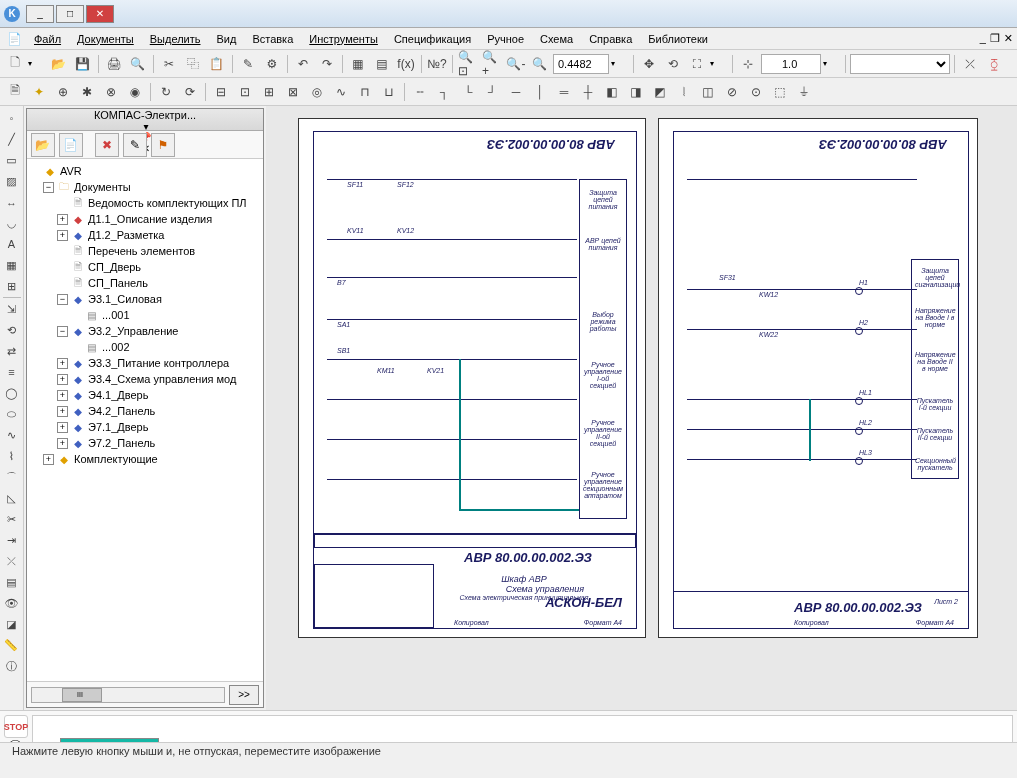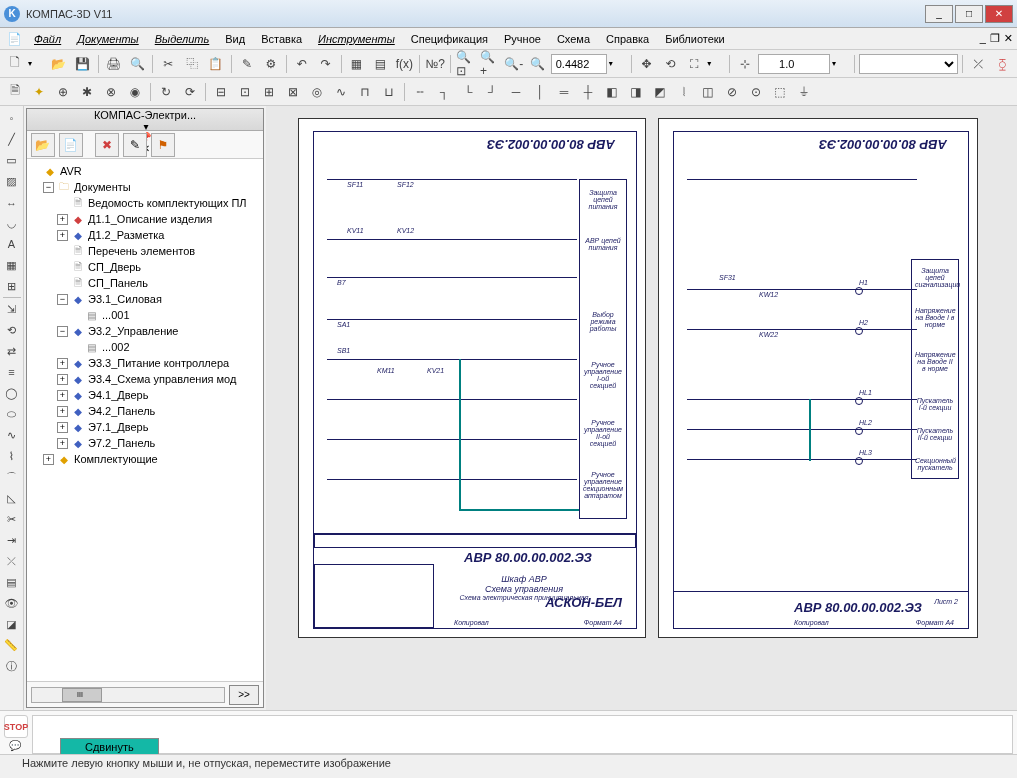--- a/index.html
+++ b/index.html
@@ -9,21 +9,21 @@
 .titlebar { height: 28px; background: linear-gradient(#e8f0f8, #d0e0f0); display: flex; align-items: center; padding: 0 4px; border-bottom: 1px solid #aaa; }
 .titlebar .logo { width: 16px; height: 16px; background: #4a90d9; border-radius: 50%; margin-right: 6px; display: flex; align-items: center; justify-content: center; color: white; font-size: 10px; font-weight: bold; }
 .titlebar .title { flex: 1; color: #333; }
 .win-controls { display: flex; gap: 2px; }
 .win-btn { width: 28px; height: 18px; border: 1px solid #888; background: #eee; display: flex; align-items: center; justify-content: center; font-size: 10px; }
 .win-close { background: #d04040; color: white; }
 
 
 .menubar { height: 22px; background: #f0f0f0; display: flex; align-items: center; padding: 0 4px; border-bottom: 1px solid #ccc; }
 .menubar .menu-item { padding: 2px 8px; cursor: default; }
-.menubar .menu-item .u { text-decoration: underline; font-style: italic; }
+.menubar .menu-item .u { text-decoration: underline; }
 .menubar .spacer { flex: 1; }
 .menubar .mdi-controls { display: flex; gap: 4px; font-size: 10px; }
 
 
 .toolbar-row { height: 28px; background: #f0f0f0; border-bottom: 1px solid #ccc; display: flex; align-items: center; padding: 0 4px; gap: 2px; }
 .tb-btn { width: 22px; height: 22px; border: 1px solid transparent; display: flex; align-items: center; justify-content: center; font-size: 12px; color: #444; }
 .tb-sep { width: 1px; height: 18px; background: #bbb; margin: 0 2px; }
 .tb-input { height: 20px; border: 1px solid #aaa; padding: 0 4px; background: white; font-size: 11px; }
 .tb-dropdown { width: 18px; font-size: 8px; }
 
@@ -72,28 +72,27 @@
 .drawing-text.big { font-size: 13px; font-weight: bold; font-style: italic; }
 .drawing-text.mid { font-size: 9px; font-style: italic; }
 .title-block { position: absolute; border: 1px solid #1a1a60; }
 
 
 .bottom-panel { position: absolute; bottom: 20px; left: 0; right: 0; height: 48px; background: #f8f8f8; border-top: 1px solid #ccc; padding: 4px; display: flex; gap: 4px; }
 .stop-btn { width: 24px; height: 24px; background: white; border: 1px solid #ccc; border-radius: 3px; display: flex; align-items: center; justify-content: center; color: #d04040; font-size: 9px; font-weight: bold; }
 .input-area { flex: 1; background: white; border: 1px solid #ccc; }
 .action-btn { position: absolute; left: 60px; bottom: 2px; padding: 2px 24px; border: 1px solid #888; background: #14b8a6; font-size: 11px; }
 
-.statusbar { position: absolute; bottom: 0; left: 0; right: 0; height: 24px; background: #f0f0f0; border-top: 1px solid #ccc; padding: 2px 22px; font-size: 11px; color: #333; }
+.statusbar { position: absolute; bottom: 0; left: 0; right: 0; height: 36px; background: #f0f0f0; border-top: 1px solid #ccc; padding: 2px 12px; font-size: 11px; color: #333; }
 </style>
 </head>
 <body>
 
 <div class="titlebar">
   <div class="logo">K</div>
-  <div class="title">КОМПАС-3D V11</div>
   <div class="win-controls">
     <div class="win-btn">_</div>
     <div class="win-btn">□</div>
     <div class="win-btn win-close">✕</div>
   </div>
 </div>
 
 <div class="menubar">
   <span class="tb-btn">📄</span>
   <span class="menu-item"><span class="u">Файл</span></span>
@@ -146,21 +145,21 @@
   <span class="tb-btn">🔍</span>
   <input class="tb-input" style="width: 56px;" value="0.4482">
   <span class="tb-dropdown">▾</span>
   <div class="tb-sep"></div>
   <span class="tb-btn">✥</span>
   <span class="tb-btn">⟲</span>
   <span class="tb-btn">⛶</span>
   <span class="tb-dropdown">▾</span>
   <div class="tb-sep"></div>
   <span class="tb-btn">⊹</span>
-  <input class="tb-input" style="width: 72px; padding-left: 20px;" value="1.0">
+  <input class="tb-input" style="width: 60px; padding-left: 20px;" value="1.0">
   <span class="tb-dropdown">▾</span>
   <div class="tb-sep"></div>
   <select class="tb-input" style="width:100px"></select>
   <div class="tb-sep"></div>
   <span class="tb-btn">⤫</span>
   <span class="tb-btn" style="color:#d04040">⧲</span>
 </div>
 
 <div class="toolbar-row">
   <span class="tb-btn">🗎</span>
@@ -384,21 +383,21 @@
       <div class="drawing-text" style="left:38px;top:160px">B7</div>
       <div class="drawing-text" style="left:38px;top:202px">SA1</div>
       <div class="drawing-text" style="left:38px;top:228px">SB1</div>
       <div class="drawing-text" style="left:78px;top:248px">KM11</div>
       <div class="drawing-text" style="left:128px;top:248px">KV21</div>
 
       <div class="title-block" style="left:14px;bottom:8px;right:8px;height:96px">
         <div class="frame" style="left:0;top:0;right:0;height:14px"></div>
         <div class="drawing-text big" style="left:150px;top:16px">АВР 80.00.00.002.ЭЗ</div>
         <div class="drawing-text mid" style="left:160px;top:40px;text-align:center;width:100px">Шкаф АВР</div>
-        <div class="drawing-text mid" style="left:150px;top:50px;text-align:center;width:120px">Схема управления</div>
+        <div class="drawing-text mid" style="left:150px;top:50px;text-align:right;width:120px">Схема управления</div>
         <div class="drawing-text" style="left:130px;top:60px;text-align:center;width:160px">Схема электрическая принципиальная</div>
         <div class="drawing-text big" style="right:14px;bottom:18px">АСКОН-БЕЛ</div>
         <div class="frame" style="left:0;top:30px;width:120px;bottom:0"></div>
         <div class="drawing-text" style="left:140px;bottom:2px">Копировал</div>
         <div class="drawing-text" style="right:14px;bottom:2px">Формат   А4</div>
       </div>
     </div>
 
     <div class="drawing-sheet sheet2">
       <div class="frame" style="left:14px;top:12px;right:8px;bottom:8px"></div>

